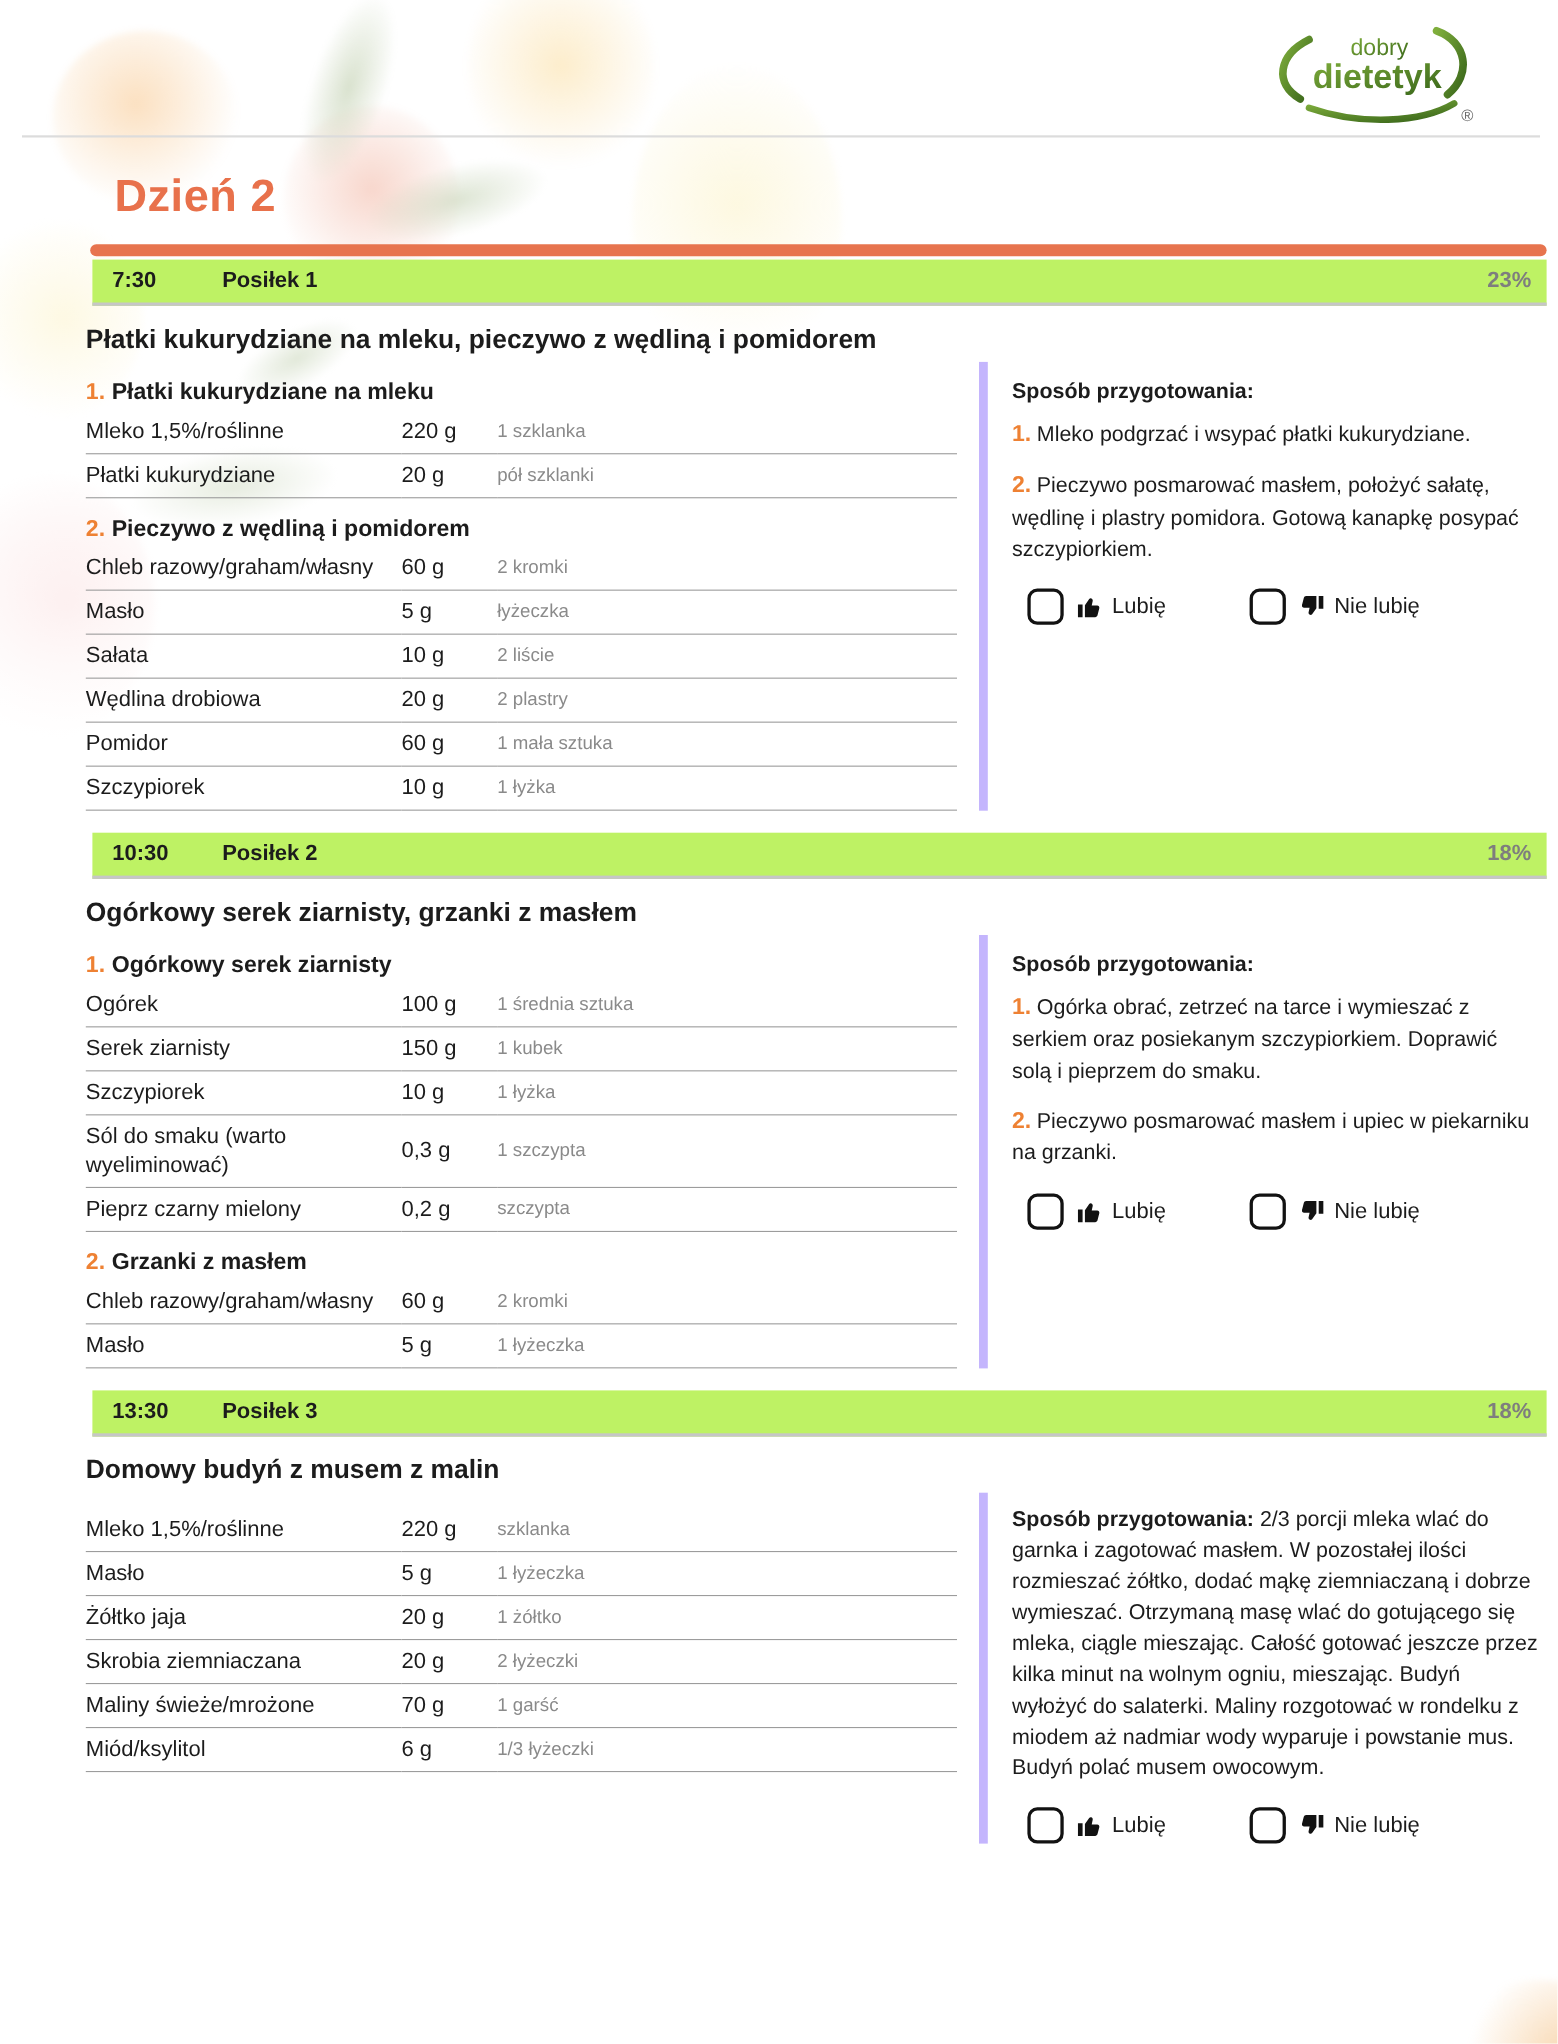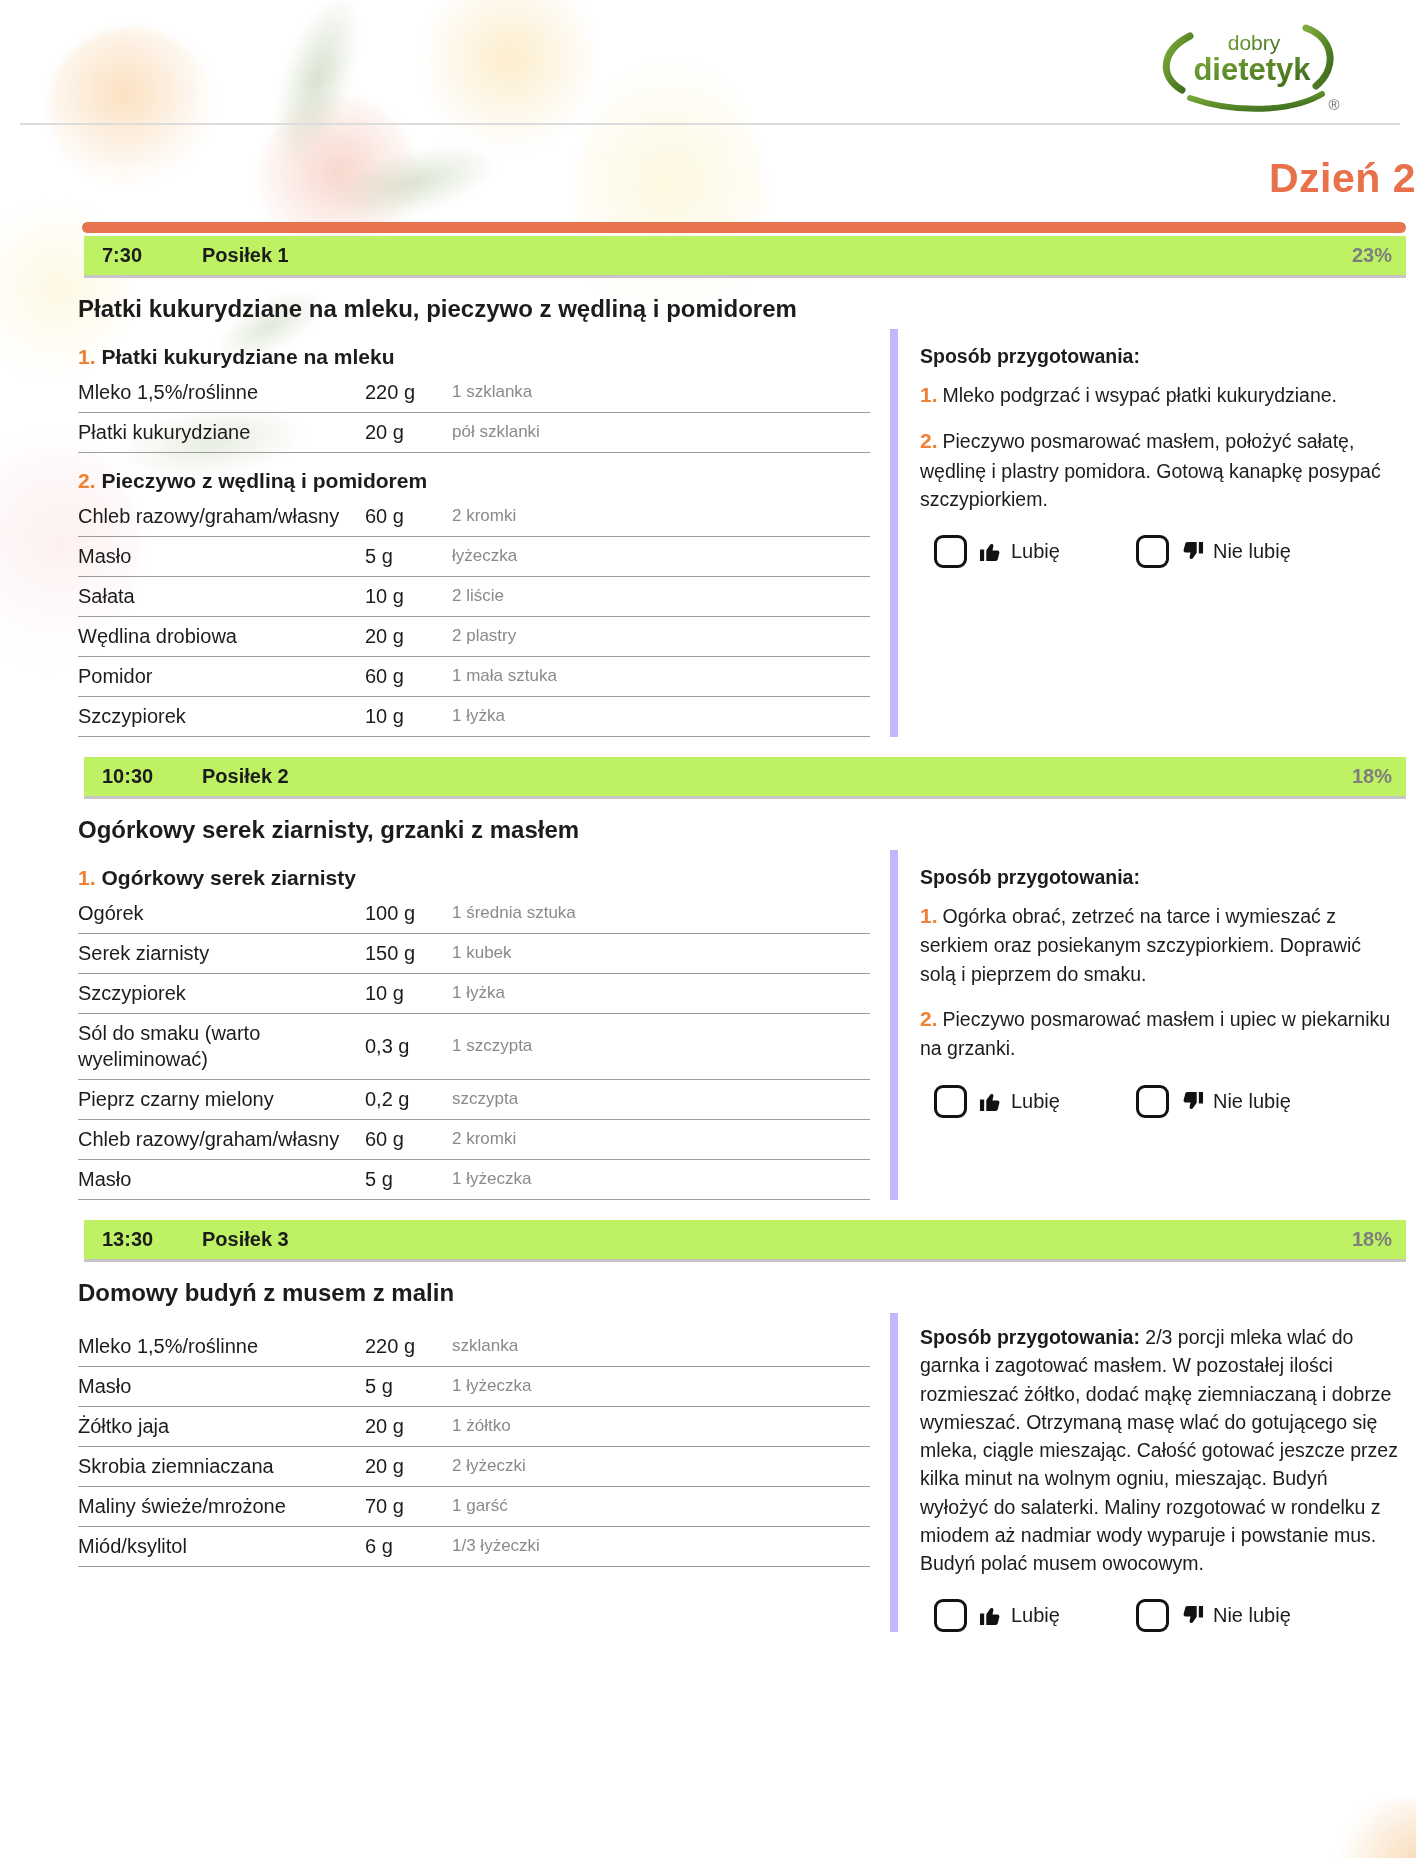--- a/index.html
+++ b/index.html
@@ -17,21 +17,21 @@
   .leaf{position:absolute;background:radial-gradient(ellipse at 50% 50%,rgba(128,158,92,.55),rgba(128,158,92,0) 70%);border-radius:50%;filter:blur(2px);}
   .l1{left:282px;top:-10px;width:70px;height:180px;transform:rotate(18deg);}
   .l2{left:330px;top:150px;width:170px;height:64px;transform:rotate(-14deg);}
   .l3{left:210px;top:300px;width:120px;height:52px;transform:rotate(-28deg);}
   .l4{left:118px;top:408px;width:190px;height:70px;transform:rotate(-8deg);}
   .f-corner{left:1320px;top:1800px;width:160px;height:110px;background:radial-gradient(circle at 70% 70%,rgba(243,186,118,.65),rgba(243,186,118,0) 72%);}
   .bg-veil{position:absolute;inset:0;background:linear-gradient(180deg,rgba(255,255,255,.42) 0%,rgba(255,255,255,.62) 22%,rgba(255,255,255,.96) 40%,#ffffff 48%,rgba(255,255,255,0) 92%);}
   
   .hdr{position:relative;z-index:1;height:123px;display:flex;justify-content:flex-end;align-items:flex-start;padding:24px 64px 0 0;box-sizing:border-box;}
   .top-rule{position:relative;z-index:1;margin:0 16px 0 20px;border-top:2px solid #dcdcdc;height:0;}
-  h1.day{position:relative;z-index:1;margin:30px 0 20px 104px;font-size:41px;font-weight:bold;color:#e8714b;letter-spacing:.5px;text-align:right;}
+  h1.day{position:relative;z-index:1;margin:30px 0 20px 104px;font-size:41px;font-weight:bold;color:#e8714b;letter-spacing:.5px;}
   .accent-bar{position:relative;z-index:1;margin:0 10px 3px 82px;height:11px;border-radius:6px;background:#e7744e;}
   
   .content{position:relative;z-index:1;margin:0 10px 0 78px;}
   .meal-header{display:flex;align-items:center;background:#bef264;border-bottom:3px solid #c6c6c6;height:39px;padding:0 14px 0 18px;margin-left:6px;}
   .m-time{font-weight:bold;font-size:20px;width:100px;}
   .m-name{font-weight:bold;font-size:20px;}
   .m-pct{margin-left:auto;color:#7e7e7e;font-weight:bold;font-size:20px;}
   .meal-title{font-size:24px;font-weight:bold;margin:17px 0 2px;}
   .meal-body{display:flex;align-items:stretch;padding:4px 0 20px;}
   .col-left{width:812px;box-sizing:border-box;padding-right:20px;flex:none;}
@@ -226,20 +226,23 @@
                   <td class="amt">0,3 g</td>
                   <td class="msr">1 szczypta</td>
                 </tr>
             <tr>
                   <td class="iname">Pieprz czarny mielony</td>
                   <td class="amt">0,2 g</td>
                   <td class="msr">szczypta</td>
                 </tr>
           </tbody>
             </table>
+          <div class="group-head">
+            <span class="g-num">2.</span><span>Grzanki z masłem</span>
+          </div>
           <table class="ing">
             <tbody>
                 <tr>
                   <td class="iname">Chleb razowy/graham/własny</td>
                   <td class="amt">60 g</td>
                   <td class="msr">2 kromki</td>
                 </tr>
             <tr>
                   <td class="iname">Masło</td>
                   <td class="amt">5 g</td>

